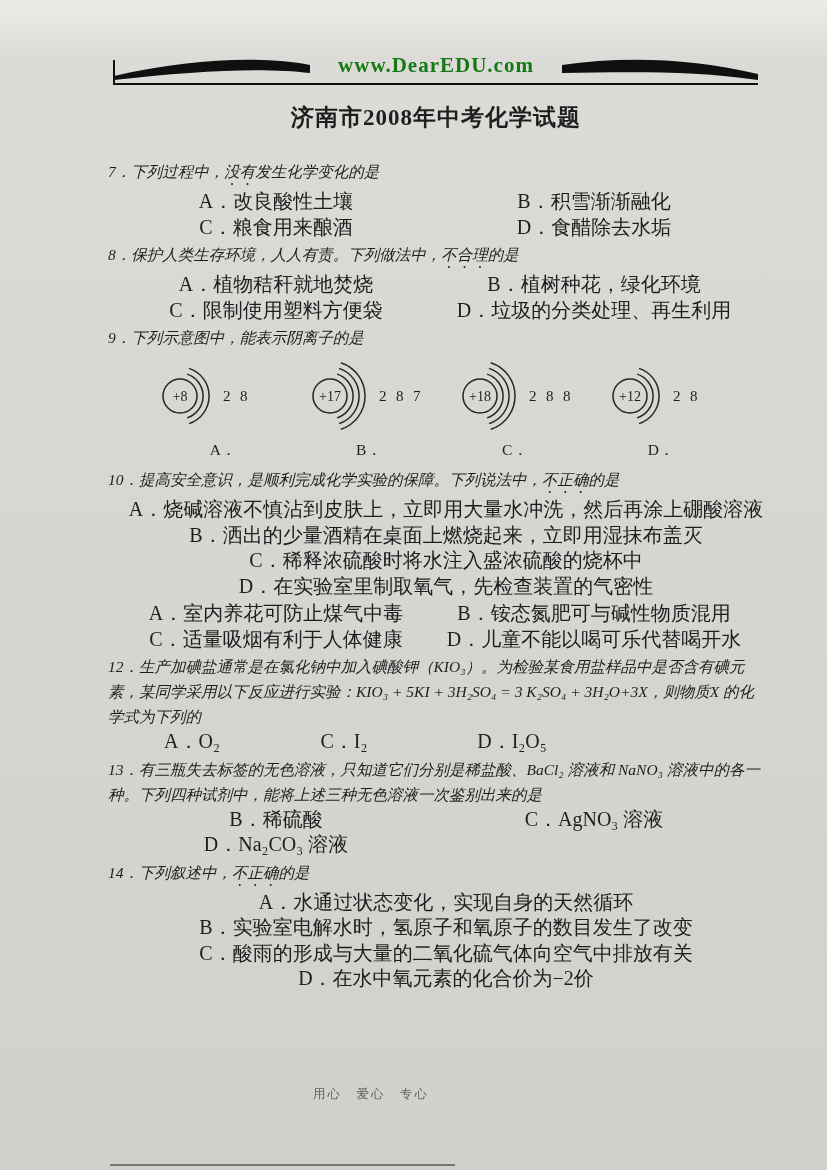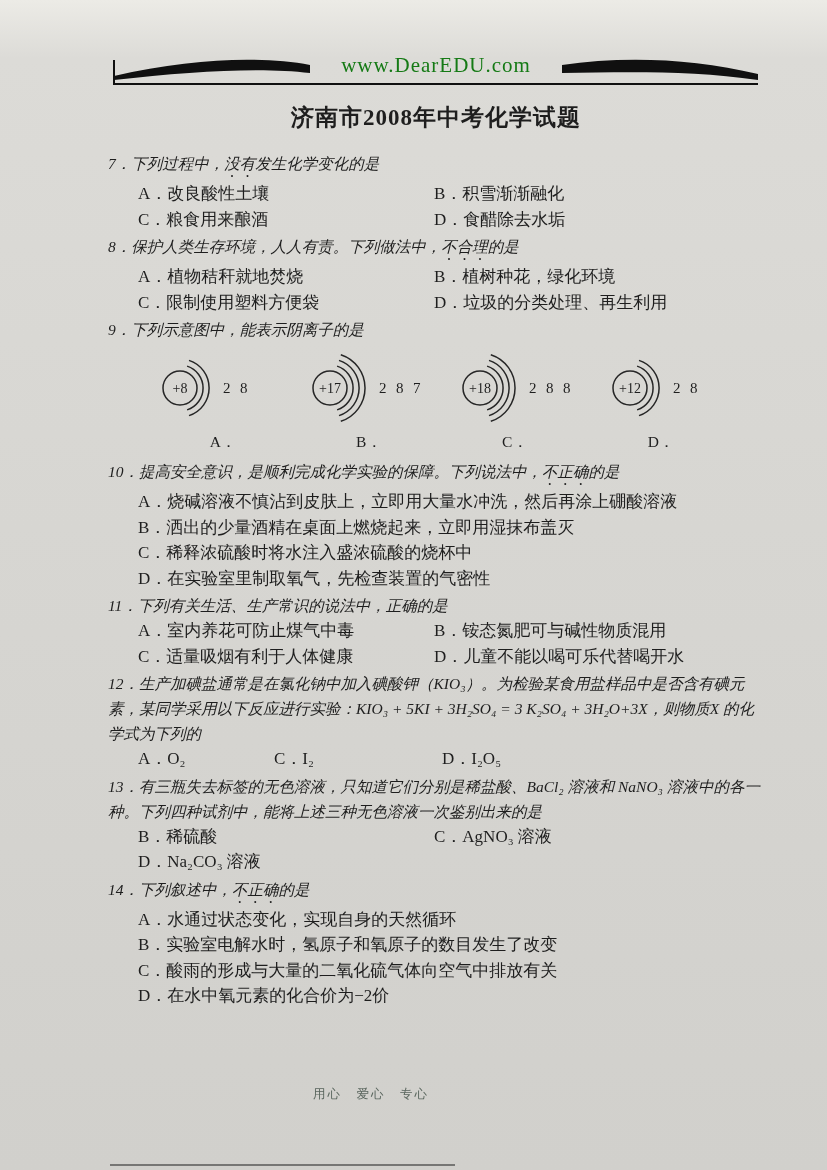--- a/index.html
+++ b/index.html
@@ -11,43 +11,43 @@
     color:#1e1e1e;
     background:linear-gradient(180deg,#ecebe6 0%,#dcdbd7 5%,#d7d6d2 45%,#d1d0cc 100%);
   }
 
   
   .banner { position:absolute; left:112px; top:52px; width:648px; height:38px; }
   .banner svg { position:absolute; left:0; top:0; }
   .banner-text {
     position:absolute; left:0; right:0; top:1px;
     text-align:center;
-    font-size:21px; font-weight:normal; letter-spacing:1px;
+    font-size:21px; font-weight:bold; letter-spacing:1px;
     color:#157a15;
   }
 
   .page { position:absolute; left:108px; top:102px; width:656px; }
 
   .title {
     text-align:center;
     font-size:23px; font-weight:bold;
     letter-spacing:1px;
-    margin-bottom:18px;
+    margin-bottom:26px;
   }
 
   .q { margin-bottom:2px; }
   .stem { font-size:15.5px; line-height:25px;font-style:italic; }
   .emph {
     -webkit-text-emphasis:dot;
     text-emphasis:dot;
     -webkit-text-emphasis-position:under left;
     text-emphasis-position:under left;
   }
 
-  .opts { margin-left:30px; font-size:17px; line-height:25.5px; }
+  .opts { margin-left:20px; font-size:20px; line-height:25.5px;text-align:center; }
   .cols2 { display:grid; grid-template-columns:296px 1fr; }
   .cols4 { display:grid; grid-template-columns:128px 160px 160px 1fr;gap:8px; }
   .rows .opt { display:block; }
 
   
   .atoms { display:flex; justify-content:space-between; margin:4px 30px 0 42px; }
   .atom { width:150px; height:84px; }
   .atom-labels { display:flex; justify-content:space-between; margin:2px 30px 6px 42px; font-size:15.5px; }
   .atom-labels span { width:150px; text-align:center; }
 
@@ -152,21 +152,20 @@
     <p class="stem"><span>10．</span><span>提高安全意识，是顺利完成化学实验的保障。下列说法中，</span><span class="emph">不正确</span><span>的是</span></p>
     <div class="opts rows">
       <span class="opt">A．烧碱溶液不慎沾到皮肤上，立即用大量水冲洗，然后再涂上硼酸溶液</span>
       <span class="opt">B．洒出的少量酒精在桌面上燃烧起来，立即用湿抹布盖灭</span>
       <span class="opt">C．稀释浓硫酸时将水注入盛浓硫酸的烧杯中</span>
       <span class="opt">D．在实验室里制取氧气，先检查装置的气密性</span>
     </div>
   </section>
 
   <section class="q">
-    <p class="stem"><span>11．</span><span>下列有关生活、生产常识的说法中，正确的是</span></p>
     <div class="opts cols2">
       <span class="opt">A．室内养花可防止煤气中毒</span>
       <span class="opt">B．铵态氮肥可与碱性物质混用</span>
       <span class="opt">C．适量吸烟有利于人体健康</span>
       <span class="opt">D．儿童不能以喝可乐代替喝开水</span>
     </div>
   </section>
 
   <section class="q">
     <p class="stem"><span>12．</span><span>生产加碘盐通常是在氯化钠中加入碘酸钾（KIO₃）。为检验某食用盐样品中是否含有碘元素，某同学采用以下反应进行实验：KIO₃ + 5KI + 3H₂SO₄ = 3 K₂SO₄ + 3H₂O+3X，则物质X 的化学式为下列的</span></p>

